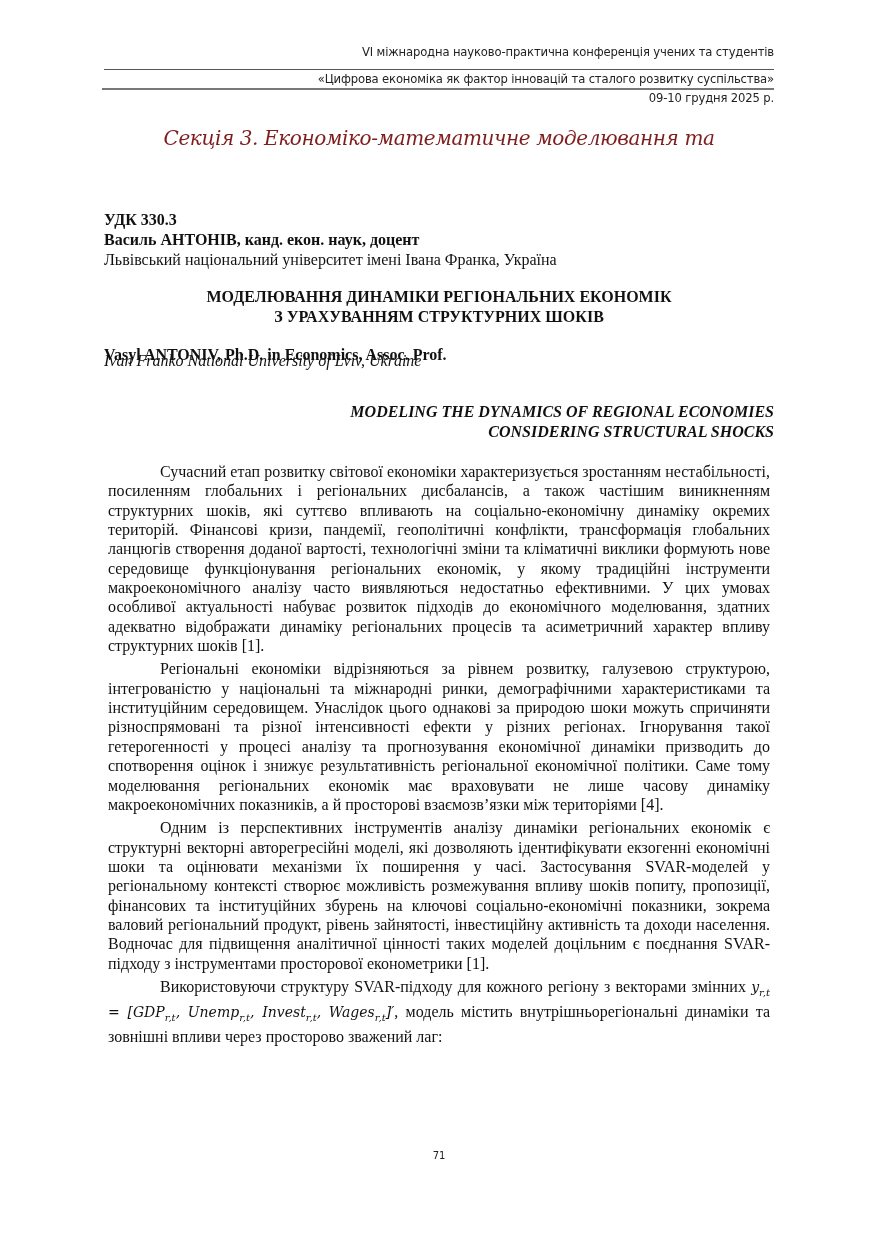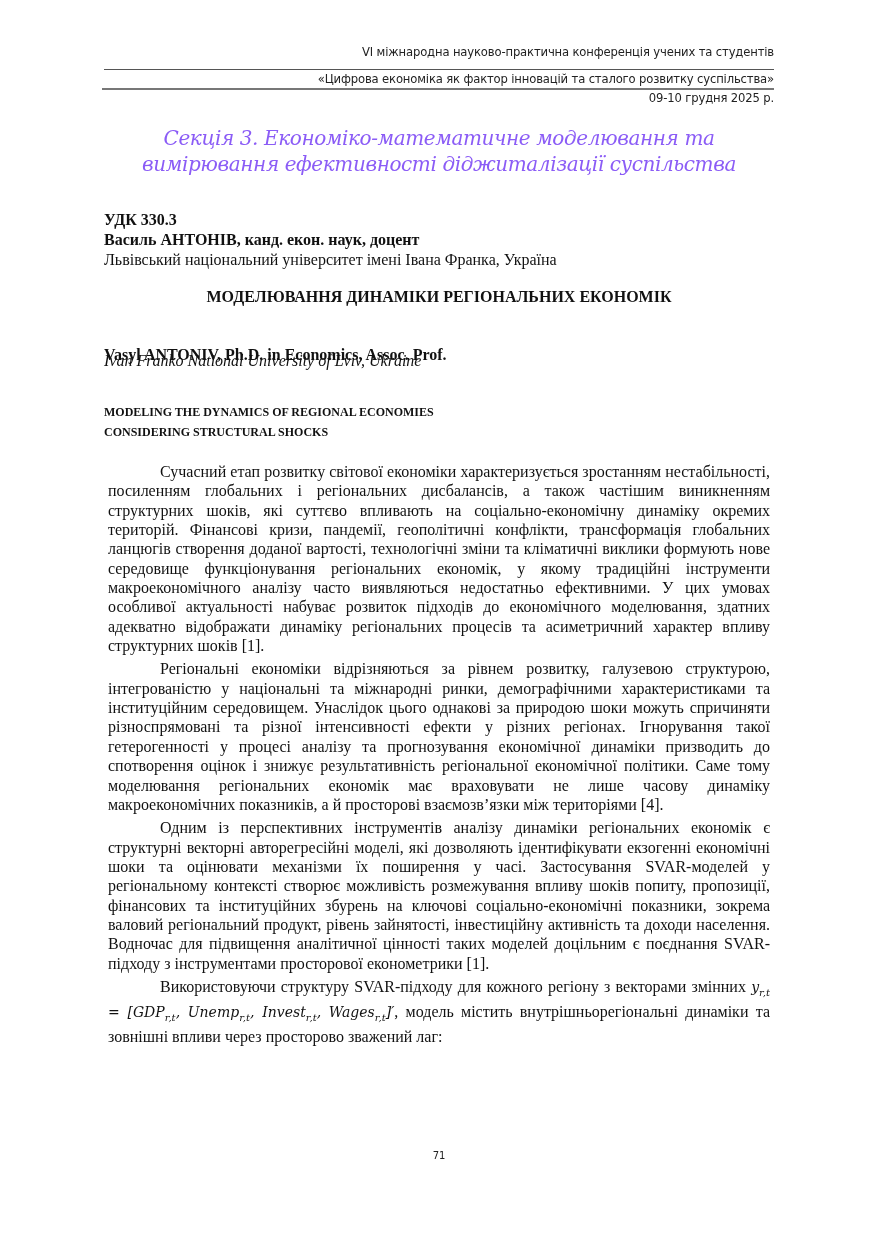--- a/index.html
+++ b/index.html
@@ -7,59 +7,59 @@
   .page { position: absolute; left: 104px; top: 0; width: 670px; }
 
   .hdr { font-family: "DejaVu Sans", sans-serif; font-size: 11.6px; text-align: right; color: #222; letter-spacing: -0.15px; }
   .hdr-line1 { position: absolute; top: 45px; right: 0; white-space: nowrap; }
   .rule1 { position: absolute; top: 69px; left: 0; width: 670px; height: 1px; background: #555; }
   .hdr-line2 { position: absolute; top: 72px; right: 0; white-space: nowrap; }
   .rule2 { position: absolute; top: 88px; left: -2px; width: 672px; height: 2px; background: #777; }
   .hdr-line3 { position: absolute; top: 91px; right: 0; white-space: nowrap; }
 
   .section { position: absolute; top: 125px; left: 0; width: 670px; text-align: center;
-             font-family: "DejaVu Serif", serif; font-style: italic; font-size: 20px; line-height: 26px; color: #8b5cf6; letter-spacing: -0.4px; }
+             font-family: "DejaVu Serif", serif; font-style: italic; font-size: 20px; line-height: 26px; color: #7f1d1d; letter-spacing: -0.4px; }
 
   .meta { position: absolute; left: 0; width: 670px; font-family: "Liberation Serif", serif; font-size: 16px; line-height: 20px; }
   .udk { top: 210px; font-weight: bold; }
   .author-ua { top: 230px; font-weight: bold; }
   .affil-ua { top: 250px; }
   .title-ua { position: absolute; top: 287px; left: 0; width: 670px; text-align: center; font-family: "Liberation Serif", serif; font-weight: bold; font-size: 16px; line-height: 20px; }
   .author-en { top: 345px; font-weight: bold; }
   .affil-en { top: 351px; font-style: italic; }
-  .title-en { position: absolute; top: 402px; left: 0; width: 670px; text-align: left; font-family: "Liberation Serif", serif; font-weight: bold; font-size: 12px; line-height: 20px; }
+  .title-en { position: absolute; top: 402px; left: 0; width: 670px; text-align: right; font-family: "Liberation Serif", serif; font-weight: bold; font-size: 16px; line-height: 20px; font-style: italic; }
 
   .body { position: absolute; top: 458px; left: 0; width: 670px; font-family: "Liberation Serif", serif; font-size: 16px; line-height: 19.35px; text-align: justify; }
   .body p { margin: 4px; text-indent: 52px; }
   .math { font-family: "DejaVu Serif", serif; font-style: italic; font-size: 14px; }
   .math sub { font-size: 10px; }
 
   .pagenum { position: absolute; top: 1150px; left: 0; width: 670px; text-align: center; font-family: "DejaVu Sans", sans-serif; font-size: 10px; color: #222; }
 </style>
 </head>
 <body>
 
 <div class="page">
   <div class="hdr hdr-line1">VI міжнародна науково-практична конференція учених та студентів</div>
   <div class="rule1"></div>
   <div class="hdr hdr-line2">«Цифрова економіка як фактор інновацій та сталого розвитку суспільства»</div>
   <div class="rule2"></div>
   <div class="hdr hdr-line3">09-10 грудня 2025 р.</div>
 
   <div class="section">
     <div>Секція 3. Економіко-математичне моделювання та</div>
-    <div>вимірювання ефективності діджиталізації суспільства</div>
   </div>
 
   <div class="meta udk">УДК  330.3</div>
   <div class="meta author-ua">Василь АНТОНІВ, канд. екон. наук, доцент</div>
   <div class="meta affil-ua">Львівський національний університет імені Івана Франка, Україна</div>
 
   <div class="title-ua">
     <div>МОДЕЛЮВАННЯ ДИНАМІКИ РЕГІОНАЛЬНИХ ЕКОНОМІК</div>
+    <div>З УРАХУВАННЯМ СТРУКТУРНИХ ШОКІВ</div>
   </div>
 
   <div class="meta author-en">Vasyl ANTONIV, Ph.D. in Economics, Assoc. Prof.</div>
   <div class="meta affil-en">Ivan Franko National University of Lviv, Ukraine</div>
 
   <div class="title-en">
     <div>MODELING THE DYNAMICS OF REGIONAL ECONOMIES</div>
     <div>CONSIDERING STRUCTURAL SHOCKS</div>
   </div>
 

